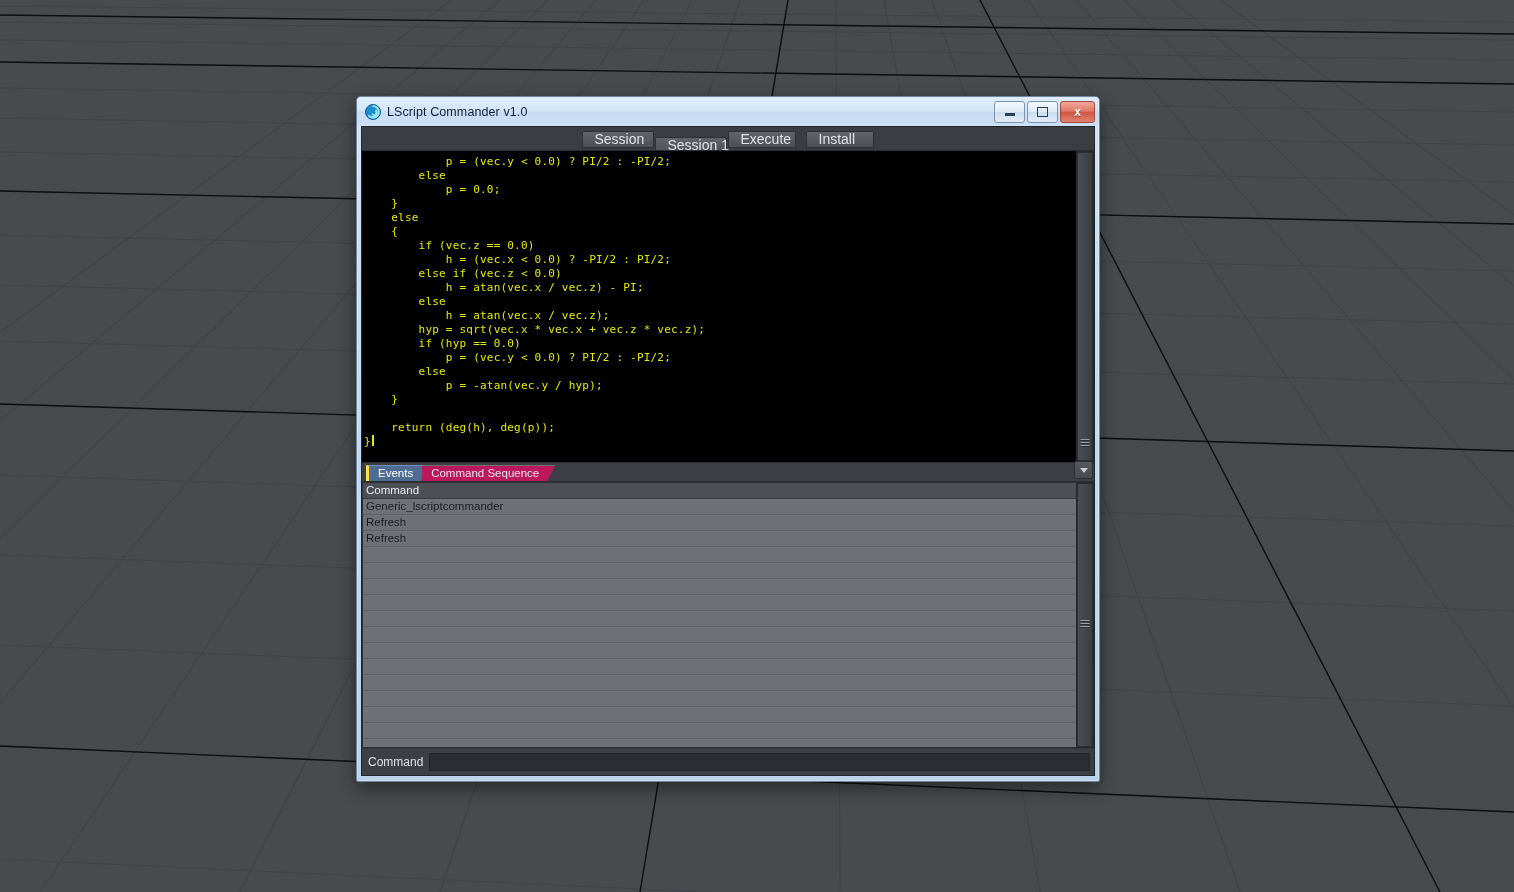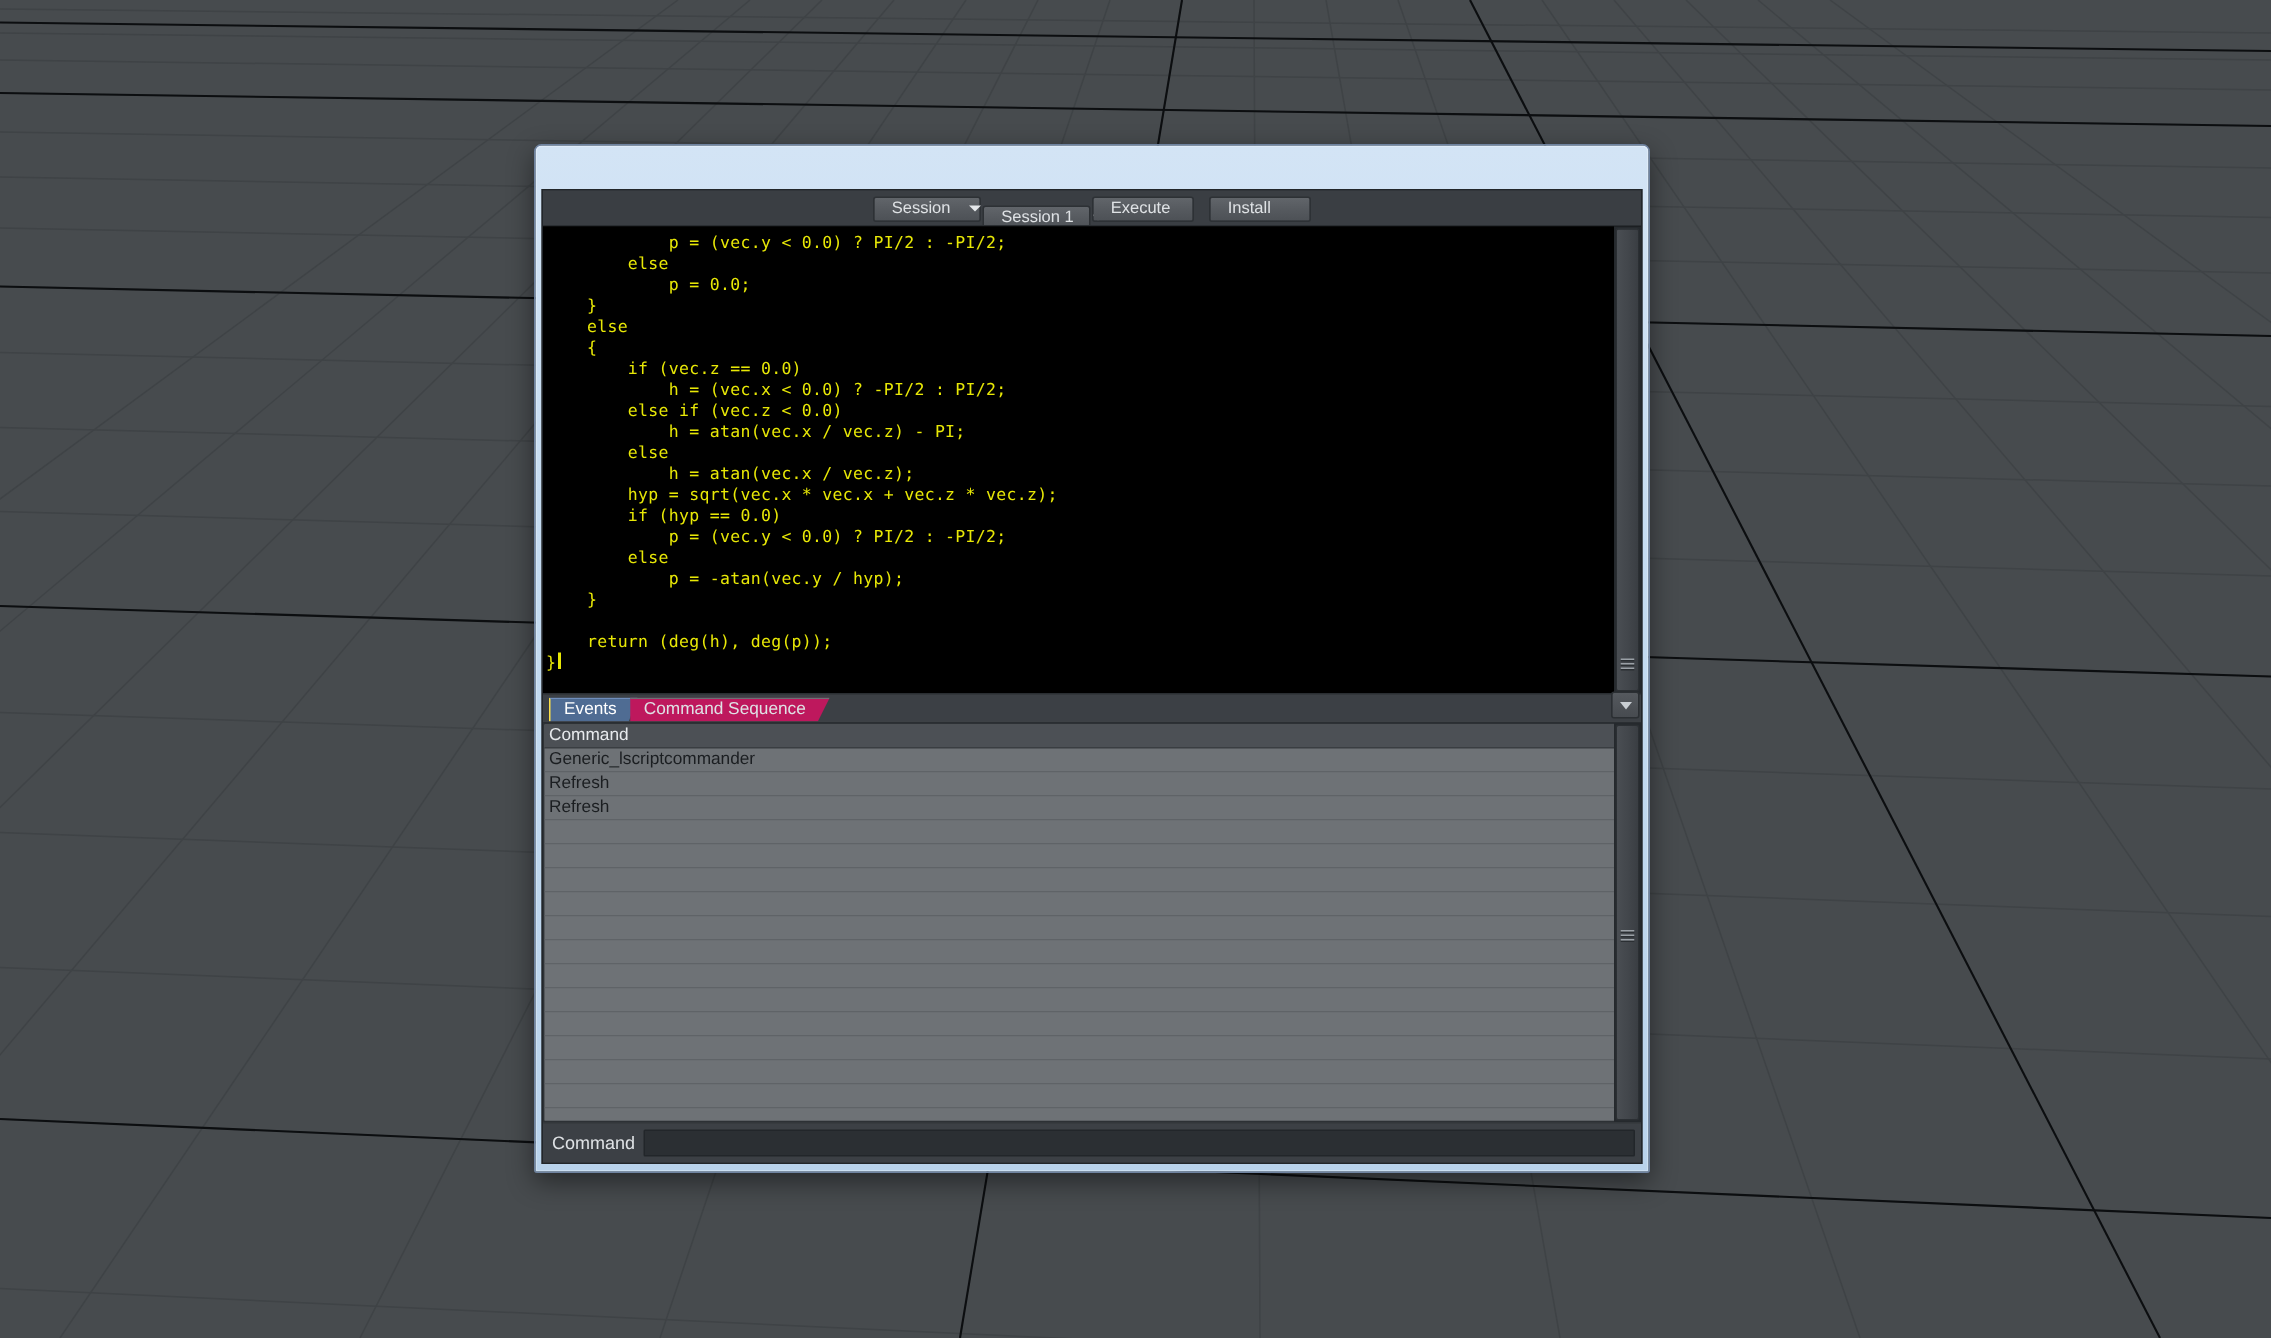--- a/index.html
+++ b/index.html
@@ -110,21 +110,21 @@
     gap: 0px;
     padding-top: 1px;
   }
   .tb-ctrl {
     height: 17px;
     box-sizing: border-box;
     background: linear-gradient(180deg,#61656a 0%, #55595e 55%, #4d5156 100%);
     border: 1px solid #2d3135;
     border-radius: 2px;
     color: #dfe2e5;
-    font-size: 11px;
+    font-size: 14px;
     display: flex;
     align-items: center;
     padding: 0 12px;
     margin-right: 1px;
     cursor: pointer;
     white-space: nowrap;
   }
   .tb-ctrl .cap { line-height: 1; }
   .tb-ctrl.select { justify-content: space-between; }
   .tb-ctrl.select .cap { padding-right: 10px; }
@@ -245,21 +245,21 @@
     align-items: center;
     padding: 0 8px 0 9px;
     cursor: pointer;
     position: relative;
     box-sizing: border-box;
     line-height: 1;
   }
   .tab.active {
     background: #4f6c93;
     border-top: 1px solid #708ebb;
-    border-left: 1px solid #fde047;
+    border-left: 3px solid #fde047;
     clip-path: polygon(0 0, 100% 0, calc(100% - 6px) 100%, 0 100%);
     padding-right: 14px;
     color: #ffffff;
   }
   .tab.inactive {
     background: #be185d;
     border-top: 1px solid #6d7175;
     clip-path: polygon(0 0, 100% 0, calc(100% - 8px) 100%, 0 100%);
     padding-right: 16px;
     margin-left: -5px;
@@ -395,20 +395,39 @@
       <path d="M 0 746 L 1514 812"></path>
       <path d="M 0 15 L 1514 34"></path>
       <path d="M 640 892 L 788 0"></path>
       <path d="M 1440 892 L 980 0"></path>
     </g>
   </svg>
 </div>
 
 <div id="app-window">
 
+  <div id="title-bar">
+    <svg id="win-icon" viewBox="0 0 16 16">
+      <circle cx="8" cy="8" r="7.5" fill="#1a8fd0"></circle>
+      <circle cx="8" cy="8" r="7.5" fill="none" stroke="#0a5a86" stroke-width="1"></circle>
+      <path d="M8 2.2 A5.8 5.8 0 1 1 3.3 11.3 A4.2 4.2 0 1 0 10.6 6.2 A2.6 2.6 0 1 1 7.4 10.2" fill="none" stroke="#9fe4ff" stroke-width="1.7" stroke-linecap="round"></path>
+    </svg>
+    <div id="win-title">LScript Commander v1.0</div>
+    <div class="win-btns">
+      <div class="win-btn">
+        <span class="glyph-min"></span>
+      </div>
+      <div class="win-btn">
+        <span class="glyph-max"></span>
+      </div>
+      <div class="win-btn close">
+        <span class="glyph-close">x</span>
+      </div>
+    </div>
+  </div>
 
   <div id="client">
 
     <div id="toolbar">
       <div class="tb-ctrl select" id="ctrl-session">
         <span class="cap">Session</span>
         <span class="chev"></span>
       </div>
       <div class="tb-ctrl select" id="ctrl-session1">
         <span class="cap">Session 1</span>

